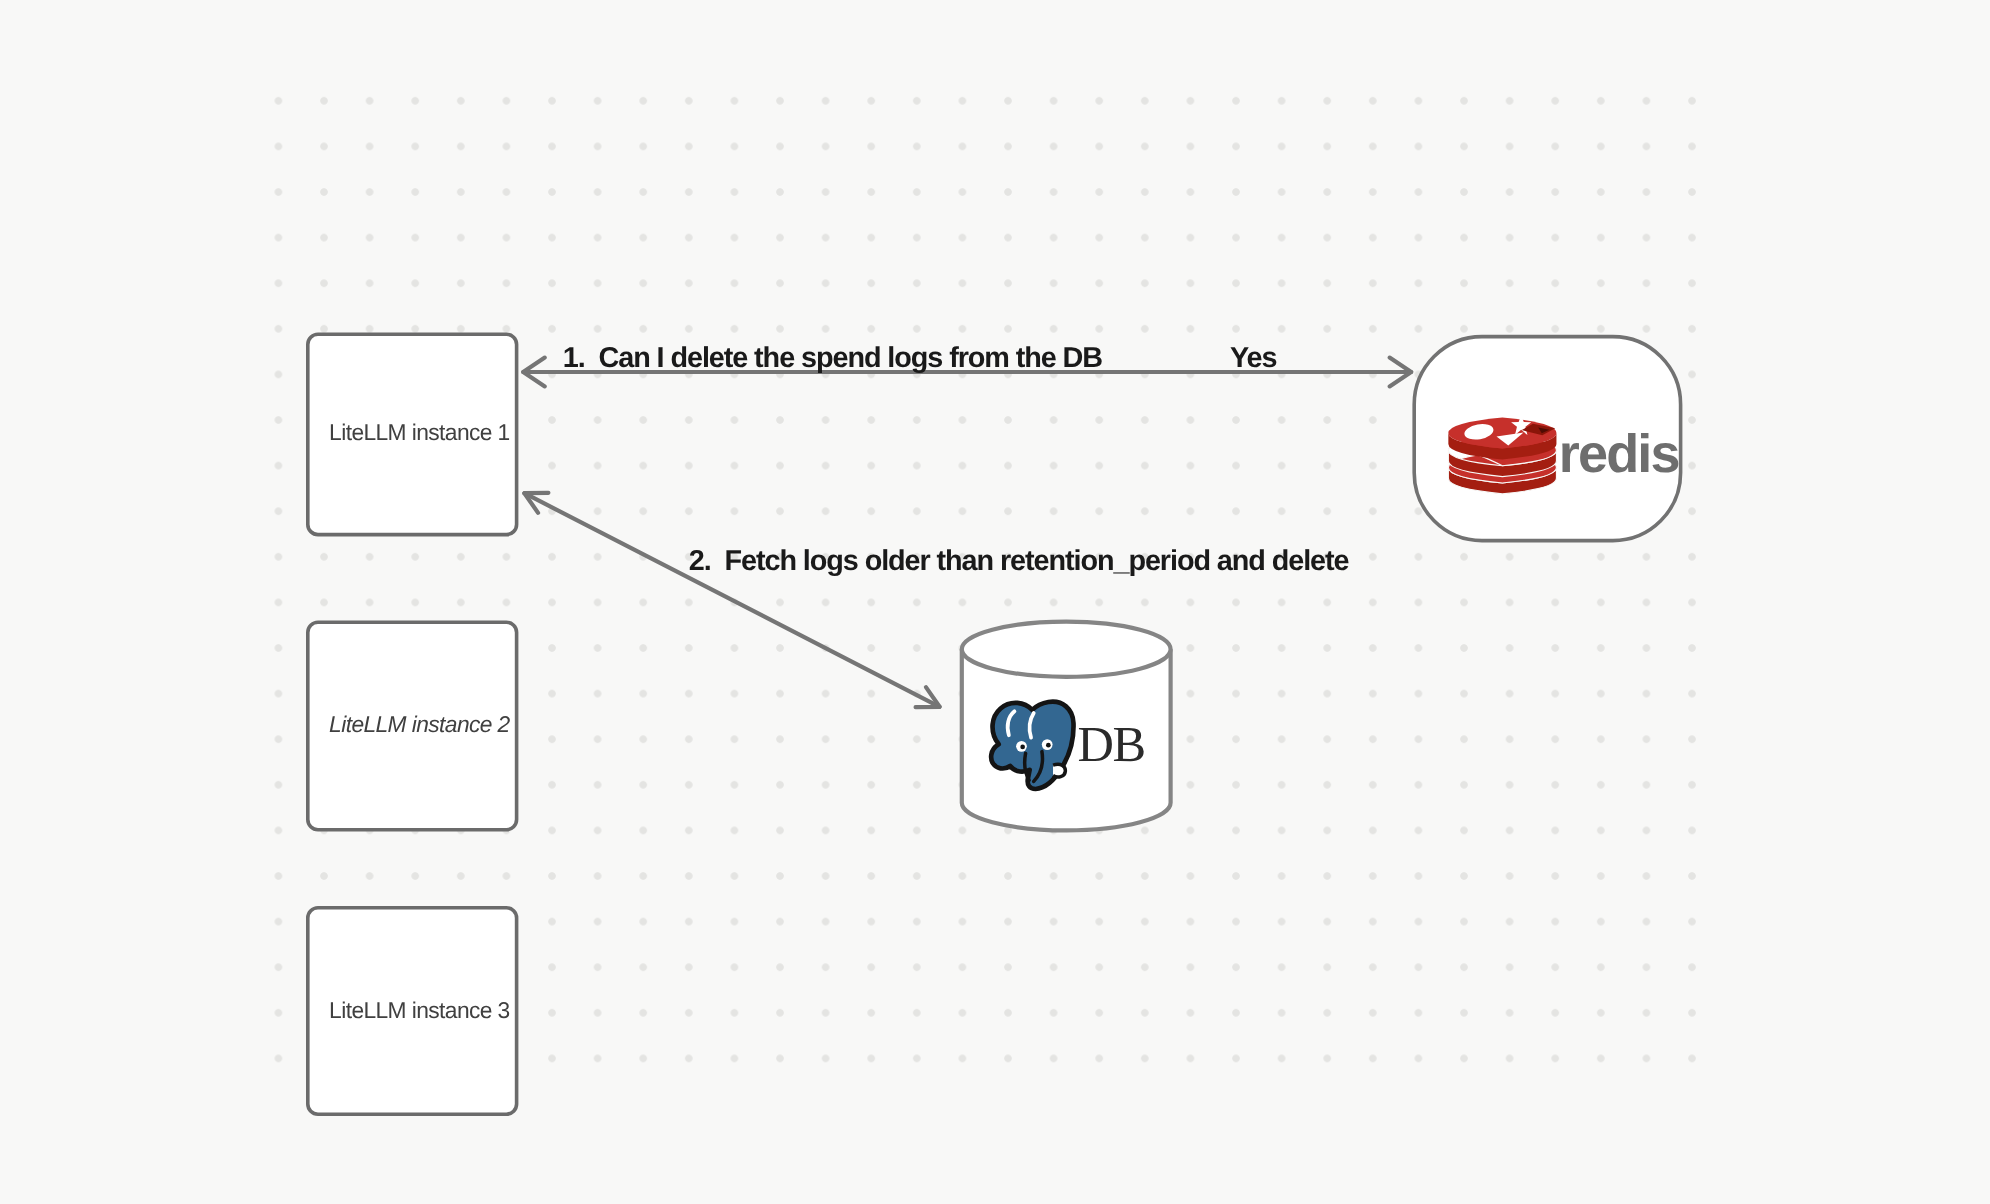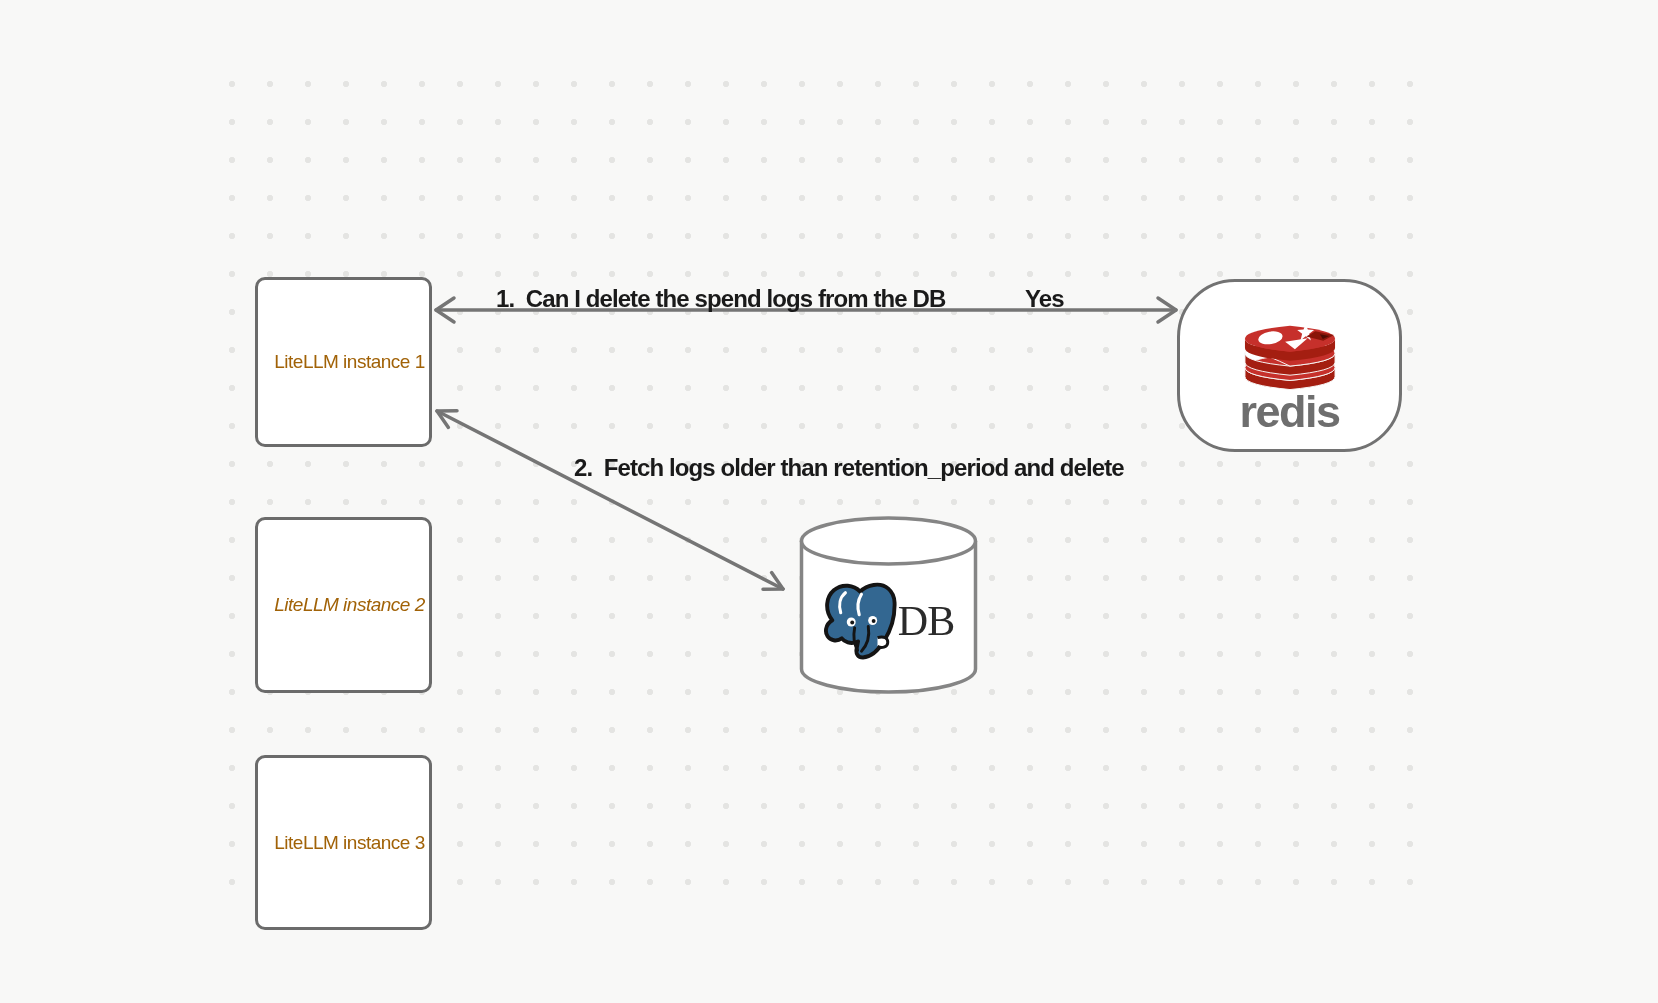--- a/index.html
+++ b/index.html
@@ -13,45 +13,45 @@
     background-image:radial-gradient(circle, #e4e4e2 2.8px, transparent 3.5px);
     background-size:38px 38px;
   }
   .arrow-layer{position:absolute;left:0;top:0;}
   .node{
     position:absolute;background:#ffffff;border:3.5px solid #6b6b6b;
     border-radius:10px;box-sizing:border-box;
     display:flex;align-items:center;justify-content:center;
   }
   .node-label{
-    font-size:19px;letter-spacing:-0.5px;color:#a16207;white-space:pre;margin-left:12px;
+    font-size:19px;letter-spacing:-0.5px;color:#404040;white-space:pre;margin-left:12px;
   }
   .box1{left:255px;top:277px;width:177px;height:170px;}
   .box2{left:255px;top:517px;width:177px;height:176px;font-style:italic;}
   .box3{left:255px;top:755px;width:177px;height:175px;text-align:right;}
   .redis-node{
     left:1177px;top:279px;width:225px;height:173px;border-radius:58px;
-    border-color:#727272;flex-direction:column;justify-content:center;
+    border-color:#727272;flex-direction:row;justify-content:flex-end;
     padding-top:26px;
   }
   .redis-wordmark{
     font-size:45px;font-weight:700;letter-spacing:-1.5px;color:#6e6e6e;
     line-height:1;margin-top:-2px;
   }
   .db-wrap{position:absolute;left:799px;top:515px;width:179px;height:180px;}
   .db-content{
     position:absolute;left:8px;top:60px;width:163px;height:92px;
     display:flex;align-items:center;justify-content:center;gap:1px;font-family:Liberation Serif, serif;
   }
   .db-label{font-size:42px;letter-spacing:-1px;color:#2b2b2b;line-height:1;}
   .edge-label{
     position:absolute;font-size:24px;font-weight:700;letter-spacing:-0.9px;
     color:#1a1a1a;white-space:pre;line-height:1.15;
   }
-  .lbl1{left:496px;top:285px;}
+  .lbl1{left:469px;top:285px;}
   .lbl-yes{left:1025px;top:285px;}
   .lbl2{left:574px;top:454px;}
 </style>
 </head>
 <body>
 
 <div class="dot-grid"></div>
 
 <svg class="arrow-layer" width="1658" height="1003" viewBox="0 0 1658 1003" fill="none" stroke="#757575" stroke-width="3.5" stroke-linecap="round" stroke-linejoin="round">
   <g>

